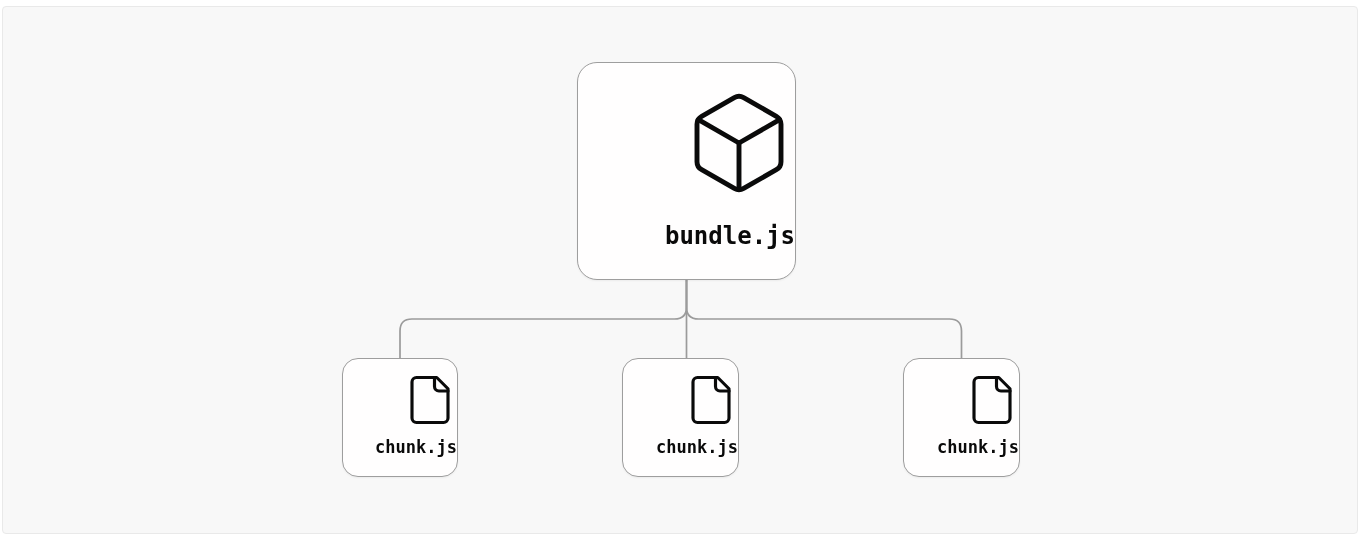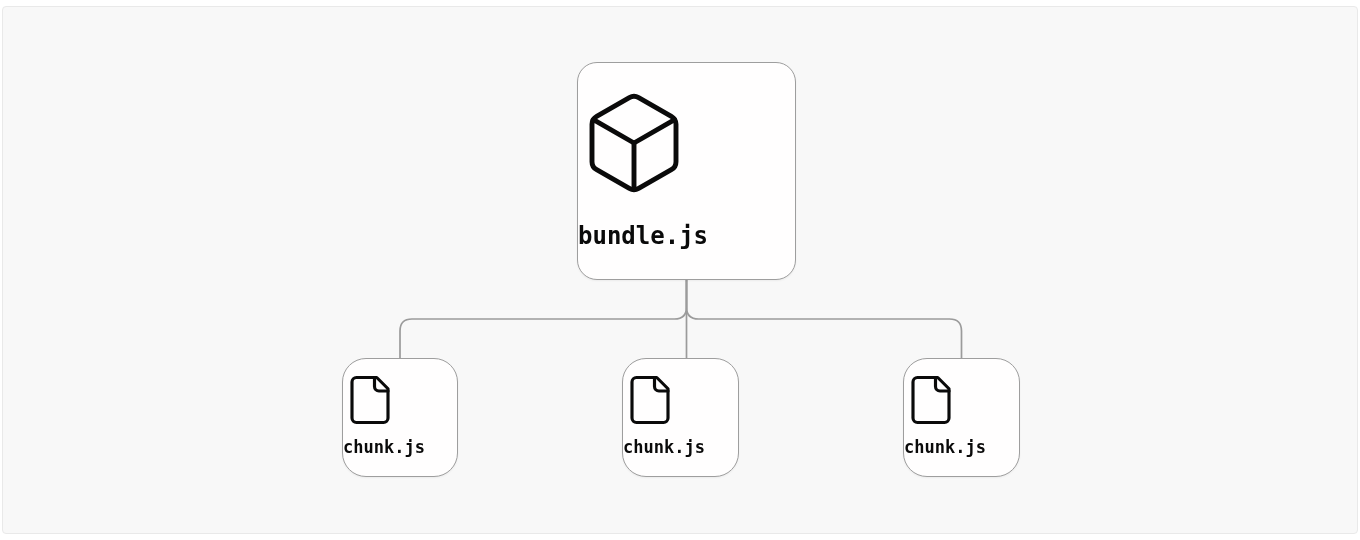--- a/index.html
+++ b/index.html
@@ -41,36 +41,36 @@
     stroke: #9b9b9b;
     stroke-width: 1.7;
   }
   .node {
     position: absolute;
     box-sizing: border-box;
     background: #fffefe;
     border: 1.5px solid #9e9e9e;
     display: flex;
     flex-direction: column;
-    align-items: flex-start;
+    align-items: flex-end;
     box-shadow: 0 1px 2px rgba(0,0,0,0.05);
   }
   .node-bundle {
     left: 577px;
     top: 62px;
     width: 219px;
     height: 218px;
     border-radius: 20px;
     padding-top: 24px;
   }
   .node-chunk {
     top: 358px;
     width: 117px;
     height: 119px;
-    border-radius: 24px;
+    border-radius: 16px;
     padding-top: 14px;
   }
   .node-chunk-1 { left: 342px; width: 116px; }
   .node-chunk-2 { left: 622px; }
   .node-chunk-3 { left: 903px; }
   .node-icon {
     flex: 0 0 auto;
     display: block;
   }
   .node-icon svg {

